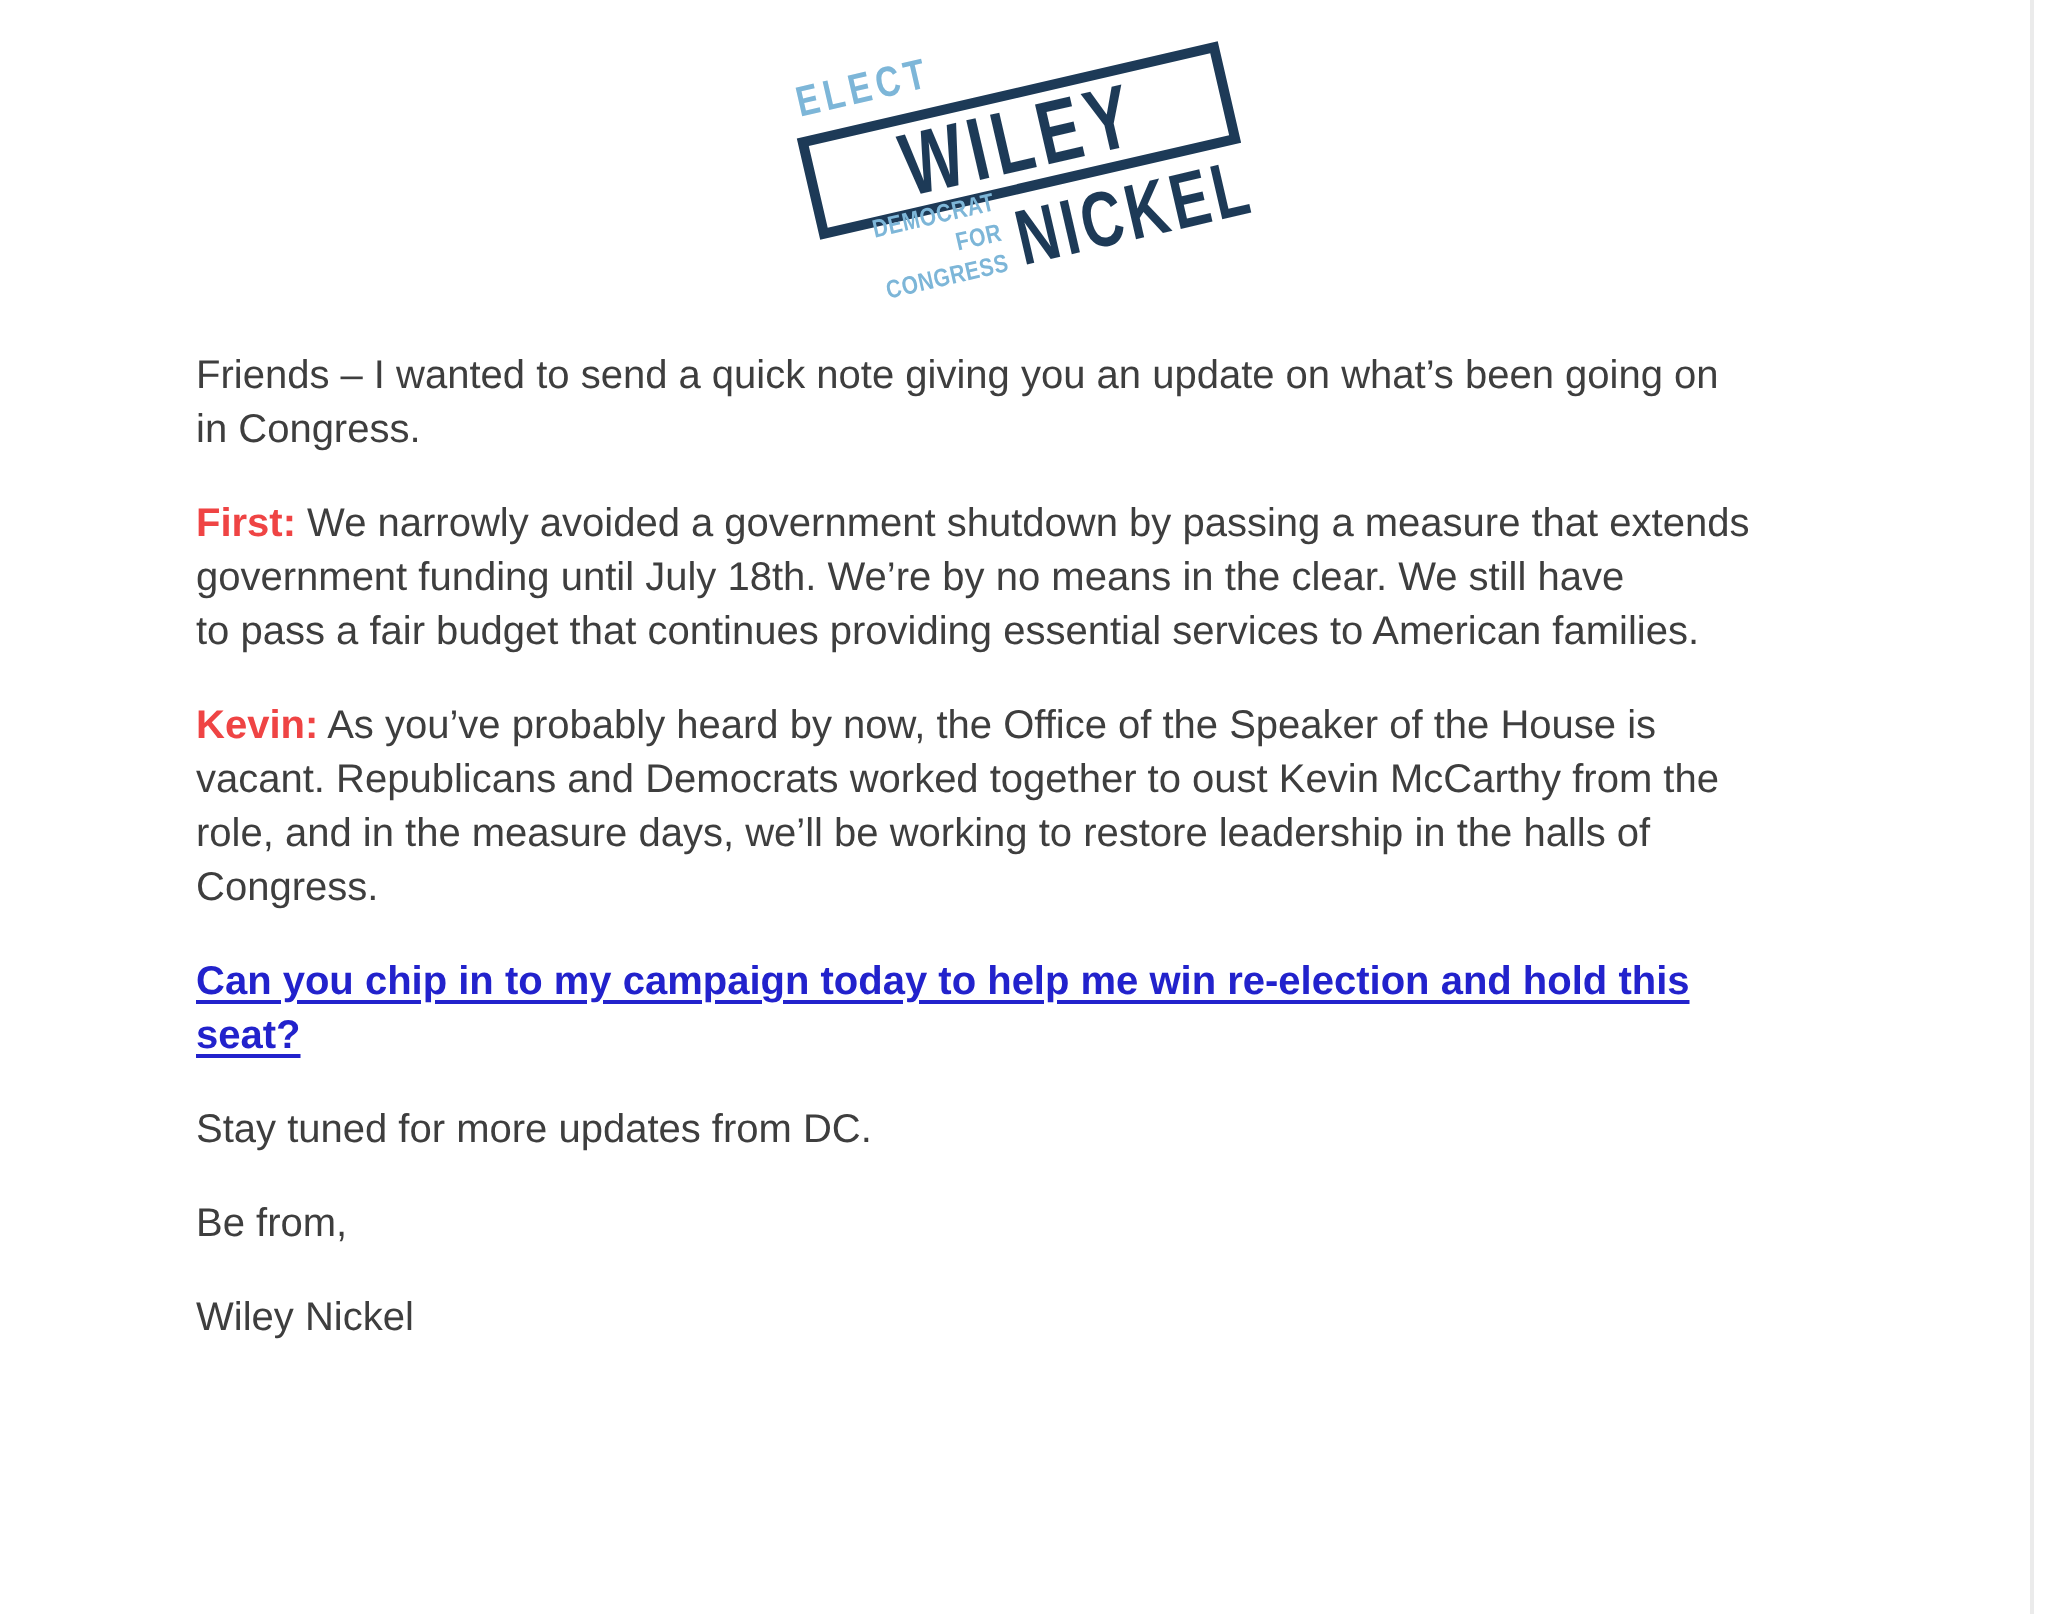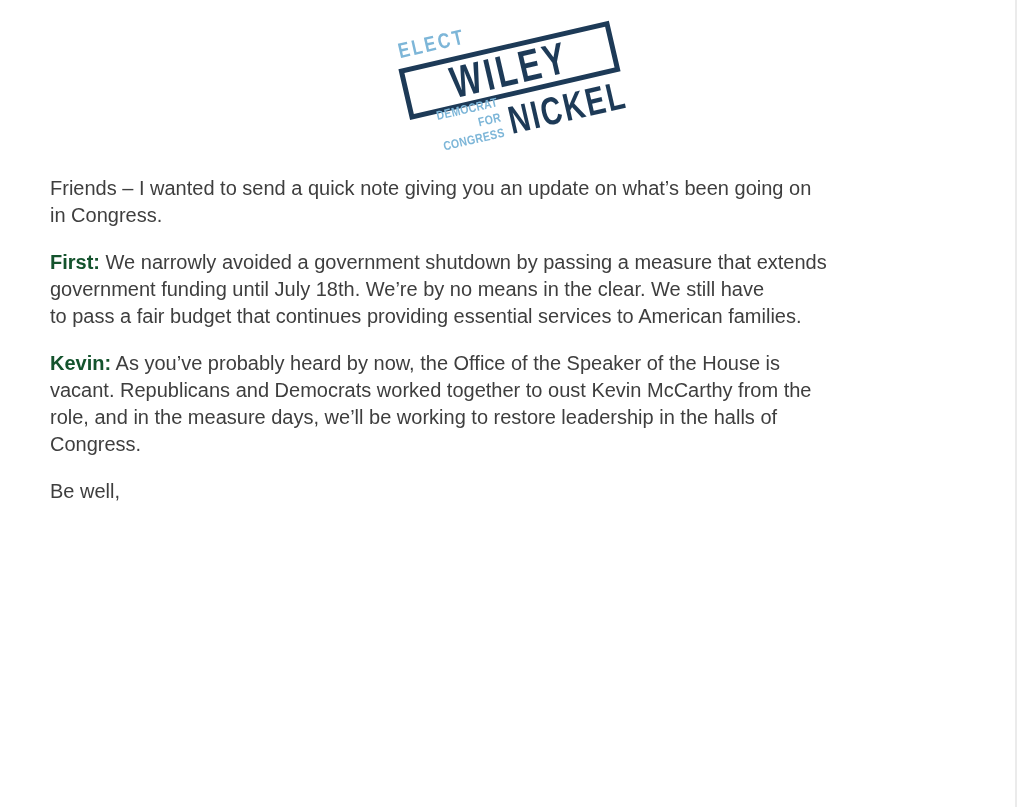--- a/index.html
+++ b/index.html
@@ -23,24 +23,24 @@
            color: #1d3a57; transform: scaleY(1.35); }
   .logo-bottom { display: flex; align-items: flex-end; margin: 3px 0 0 26px; }
   .tagline { color: #7db6d8; font-weight: 700; font-size: 10.5px; text-align: right;
              line-height: 1.25; letter-spacing: 0.3px; display: inline-block;
              transform: scaleY(1.2); transform-origin: left bottom; padding-bottom: 4px; }
   .nickel { display: inline-block; font-size: 29px; font-weight: 700; letter-spacing: 2px;
             color: #1d3a57; margin-left: 7px; transform: scaleY(1.35);
             transform-origin: left bottom; }
 
   
-  .content { padding: 17px 60px 0 50px; width: 1010px; }
+  .content { padding: 17px 60px 0 98px; width: 1010px; }
   .content p { font-size: 20px; line-height: 27px; color: #3e3e3e;
                margin: 0 0 20px 0; white-space: pre-line; max-width: 930px; }
-  .content p strong { font-weight: 700; color: #14532d; }
+  .content p strong { font-weight: 700; color: #ef4444; }
   .cta a { color: #2222cc; font-weight: 700; text-decoration: underline;
            text-decoration-thickness: 2px; text-underline-offset: 3px;
            white-space: pre-line; }
 </style>
 </head>
 <body>
 
 <div class="page">
 
   <div class="edge-line"></div>
@@ -66,19 +66,23 @@
     <p><strong>First:</strong><span> We narrowly avoided a government shutdown by passing a measure that extends
 government funding until July 18th. We’re by no means in the clear. We still have
 to pass a fair budget that continues providing essential services to American families.</span></p>
 
     <p><strong>Kevin:</strong><span> As you’ve probably heard by now, the Office of the Speaker of the House is
 vacant. Republicans and Democrats worked together to oust Kevin McCarthy from the
 role, and in the measure days, we’ll be working to restore leadership in the halls of
 Congress.</span></p>
 
 
+    <p class="cta"><a href="#">Can you chip in to my campaign today to help me win re-election and hold this
+seat?</a></p>
 
+    <p>Stay tuned for more updates from DC.</p>
 
-    <p>Be well,</p>
+    <p>Be from,</p>
 
+    <p>Wiley Nickel</p>
 
   </div>
 </div>
 
 </body></html>

